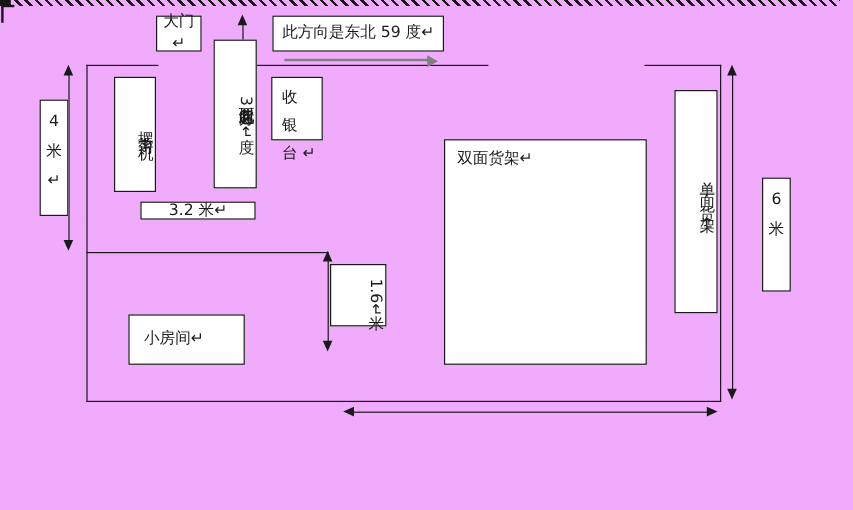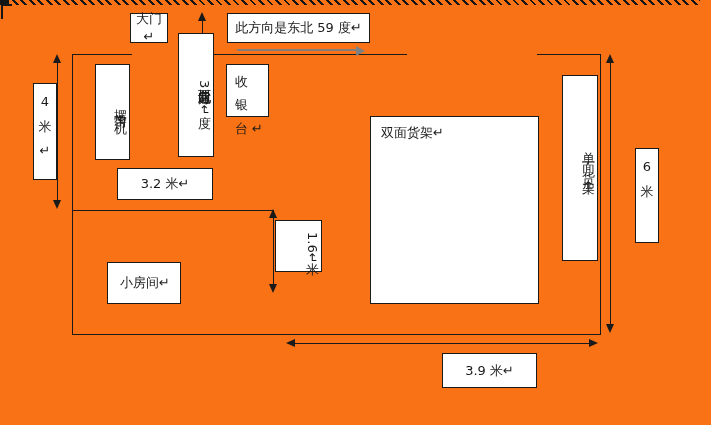--- a/index.html
+++ b/index.html
@@ -1,18 +1,18 @@
 <!DOCTYPE html>
 <html><head>
 <meta charset="utf-8">
 <style>
   :root { --line:#1a1a1a; }
   html,body{margin:0;padding:0;background:#fff;}
   #stage{
-    position:relative;width:711px;height:425px;background:#f97316;overflow:hidden;
+    position:relative;width:711px;height:425px;background:#f0abfc;overflow:hidden;
     font-family:"DejaVu Sans","Liberation Sans",sans-serif;color:#1a1a1a;
   }
   .hline{position:absolute;height:1px;background:var(--line);}
   .vline{position:absolute;width:1px;background:var(--line);}
   .box{
     position:absolute;border:1px solid var(--line);background:#fff;
     font-size:13px;line-height:1.35;white-space:pre-line;box-sizing:border-box;
   }
   .center{display:flex;align-items:center;justify-content:center;text-align:center;}
   .vtext{writing-mode:vertical-rl;text-orientation:mixed;}
@@ -82,21 +82,20 @@
 米
 ↵</div>
 
   <div class="box" style="left:370px;top:116px;width:169px;height:188px;padding:7px 0 0 10px;">双面货架↵</div>
 
   <div class="box vtext" style="left:562px;top:75px;width:36px;height:186px;padding-top:6px;letter-spacing:10px;display:flex;justify-content:center;">单面货架↵</div>
 
   <div class="box" style="left:635px;top:148px;width:24px;height:95px;padding-top:6px;text-align:center;line-height:1.9;">6
 米</div>
 
-  <div class="box center" style="left:117px;top:168px;width:96px;height:32px;">3.2 米↵</div>
+  <div class="box center" style="left:117px;top:168px;width:96px;height:15px;">3.2 米↵</div>
 
-  <div class="box" style="left:107px;top:262px;width:74px;height:42px;padding:11px 0 0 12px;">小房间↵</div>
+  <div class="box" style="left:107px;top:262px;width:97px;height:42px;padding:11px 0 0 12px;">小房间↵</div>
 
   <div class="box vtext" style="left:275px;top:220px;width:47px;height:52px;padding-top:3px;display:flex;justify-content:center;">1.6米↵</div>
 
-  <div class="box center" style="left:442px;top:353px;width:95px;height:35px;">3.9 米↵</div>
 
 </div>
 
 </body></html>

